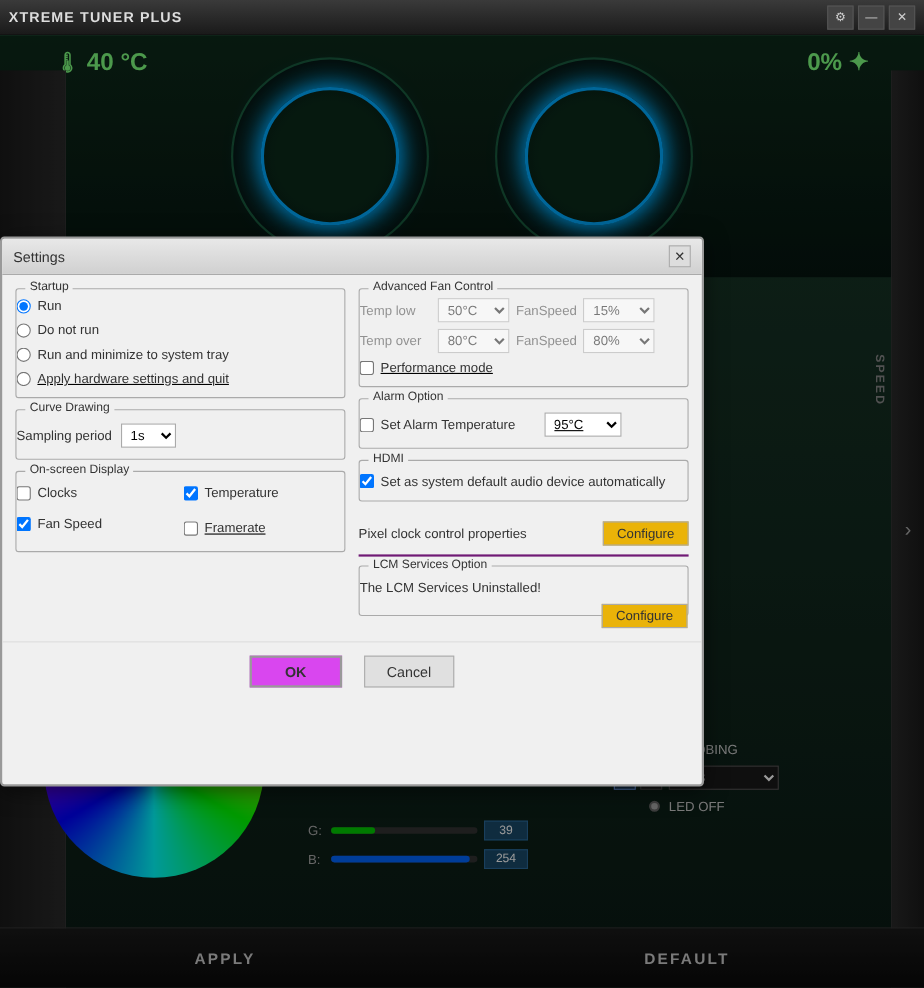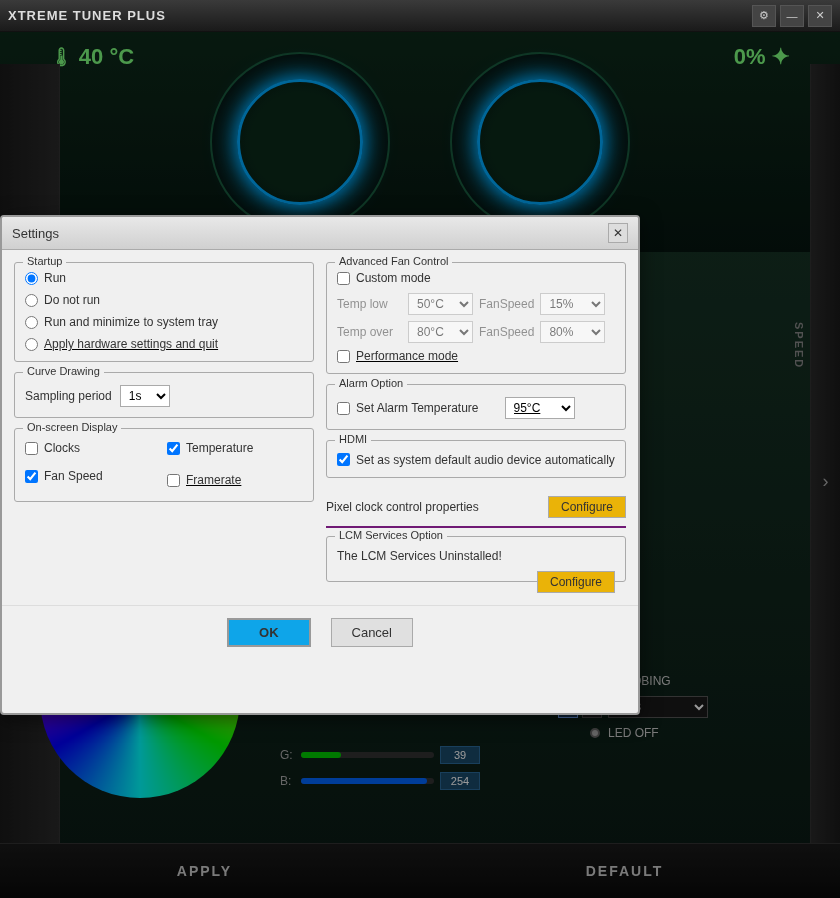--- a/index.html
+++ b/index.html
@@ -372,21 +372,21 @@
     }
 
     .dialog-left { flex: 1; }
     .dialog-right { flex: 1; }
 
     
     .group-box {
       border: 1px solid #aaa;
       border-radius: 3px;
       margin-bottom: 10px;
-      padding: 8px 10px 10px;
+      padding: 8px 0 10px;
       position: relative;
     }
     .group-label {
       position: absolute;
       top: -8px;
       left: 8px;
       background: #f0f0f0;
       padding: 0 4px;
       font-size: 11px;
       color: #333;
@@ -497,21 +497,21 @@
     
     .dialog-footer {
       display: flex;
       justify-content: center;
       gap: 20px;
       padding: 12px;
       border-top: 1px solid #ddd;
     }
 
     .ok-btn {
-      background: #0ea5e9;
+      background: #d946ef;
       border: 2px solid #999;
       padding: 5px 30px;
       font-size: 13px;
       cursor: pointer;
       color: #333;
       font-weight: bold;
     }
 
     .cancel-btn {
       background: #e0e0e0;
@@ -705,24 +705,20 @@
               </div>
             </div>
           </div>
 
         </div>
 
         <div class="dialog-right">
 
           <div class="group-box">
             <span class="group-label">Advanced Fan Control</span>
-            <div class="radio-row" style="margin-bottom: 8px;">
-              <input type="checkbox" id="custom_mode" style="">
-              <label class="row-label" for="custom_mode">Custom mode</label>
-            </div>
             <div class="disabled-section">
               <div class="fan-row">
                 <span class="fan-label">Temp low</span>
                 <select class="fan-select">
                   <option>50°C</option>
                   <option>40°C</option>
                   <option>60°C</option>
                 </select>
                 <span class="fan-label" style="min-width:55px;">FanSpeed</span>
                 <select class="fan-select">

